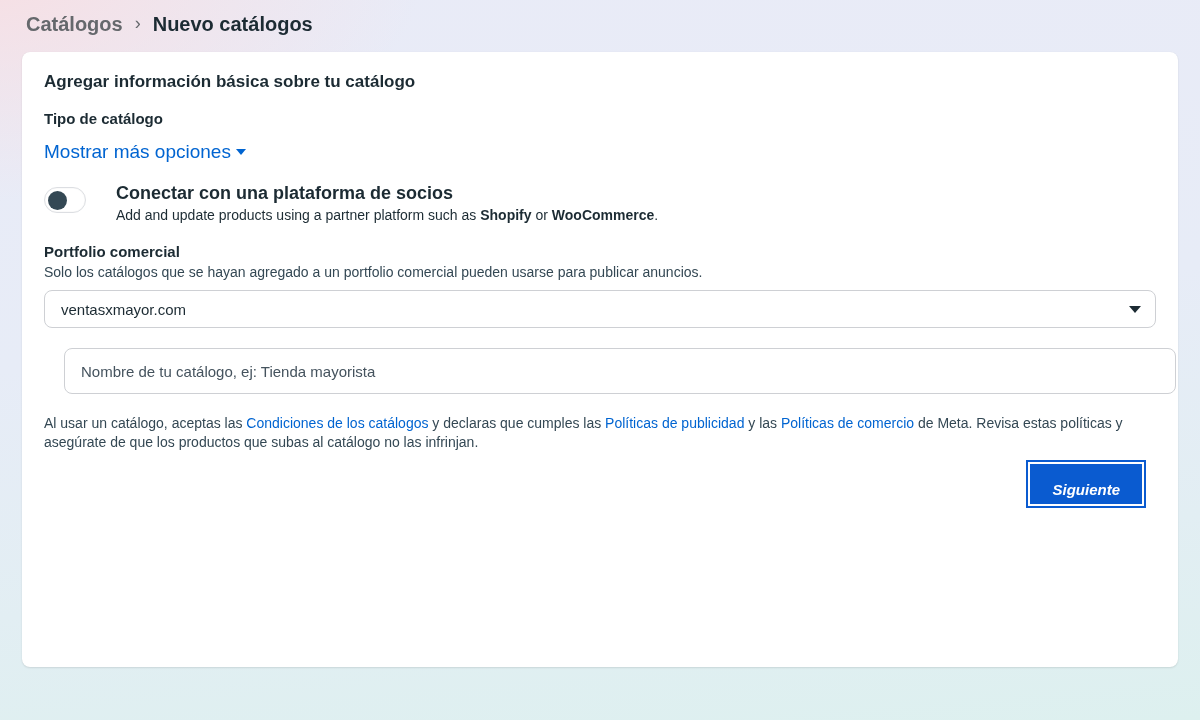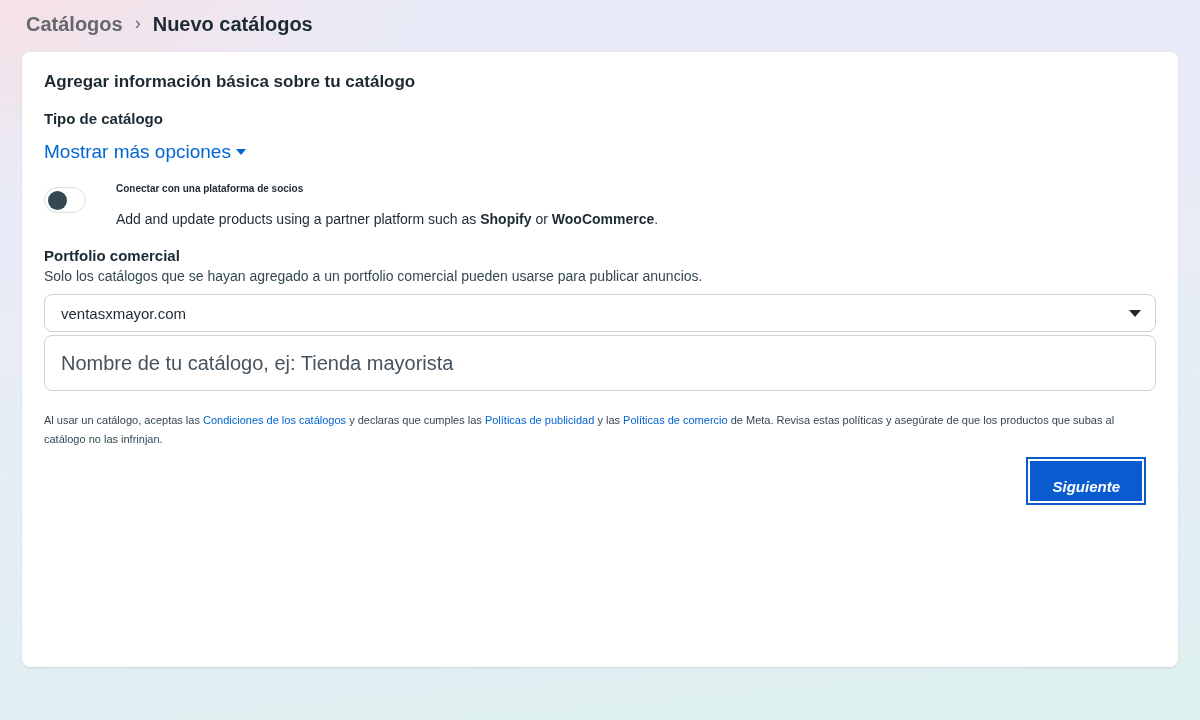--- a/index.html
+++ b/index.html
@@ -81,53 +81,53 @@
     background: #ffffff; border: 1px solid #dcdee2; border-radius: 14px;
     position: relative; cursor: pointer;
     box-shadow: inset 0 0 0 1px rgba(0,0,0,0.02);
   }
   .toggle-knob {
     position: absolute; left: 3px; top: 2.5px;
     width: 19px; height: 19px; border-radius: 50%;
     background: #344854;
   }
   .toggle-texts { padding-left: 30px; }
-  .toggle-title { font-size: 10px; font-weight: 700; margin-bottom: 17px; }
+  .toggle-title { font-size: 18px; font-weight: 700; margin-bottom: 3px; }
   .toggle-desc { font-size: 14px; color: #1c2b33; }
   .toggle-desc b { font-weight: 700; }
 
   
   .section-label { font-size: 15px; font-weight: 700; margin-bottom: 4px; }
   .section-desc { font-size: 14px; color: #344854; margin-bottom: 10px; }
 
   
   .select-box {
     width: 100%; height: 38px;
     border: 1px solid #ced0d4; border-radius: 8px;
     display: flex; align-items: center; justify-content: space-between;
     padding: 0 14px 0 16px; font-size: 15px; color: #1c2b33;
-    cursor: pointer; background: #fff; margin-bottom: 3px;
+    cursor: pointer; background: #fff; margin-bottom: 20px;
   }
   .select-caret {
     width: 0; height: 0;
     border-left: 6px solid transparent; border-right: 6px solid transparent;
     border-top: 7px solid #1c2b33;
   }
   .text-input {
-    width: 100%; height: 56px;
+    width: 100%; height: 46px;
     border: 1px solid #ced0d4; border-radius: 8px;
-    padding: 0 16px; font-size: 20px; color: #1c2b33;
+    padding: 0 16px; font-size: 15px; color: #1c2b33;
     font-family: "Liberation Sans", "DejaVu Sans", sans-serif;
-    outline: none; margin-bottom: 20px; background: #fff;
+    outline: none; margin-bottom: 20px; background: #fff; margin-left: 20px;
   }
   .text-input::placeholder { color: #45535e; opacity: 1; }
 
   
   .legal {
-    font-size: 11px; line-height: 19px; color: #344854;
+    font-size: 14px; line-height: 19px; color: #344854;
     margin-bottom: 12px; max-width: 1100px;
   }
   .legal a { color: #0064d1; text-decoration: none; cursor: pointer; }
 
   
   .footer { display: flex; justify-content: flex-end; padding-right: 14px; }
   .btn-primary {
     background: #0a5bd0; color: #ffffff;
     font-size: 15px; font-weight: 700;
     font-family: "Liberation Sans", "DejaVu Sans", sans-serif;

